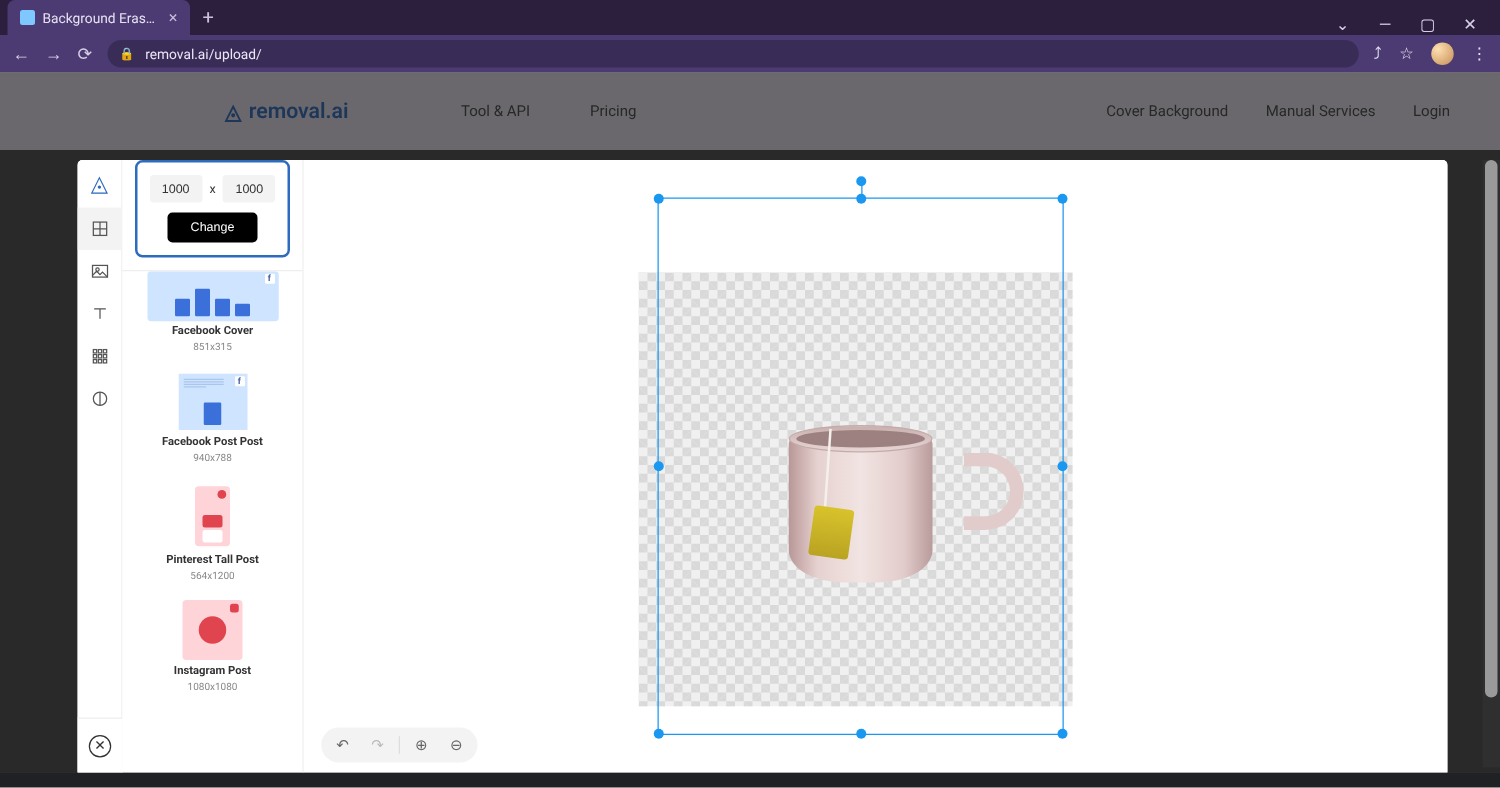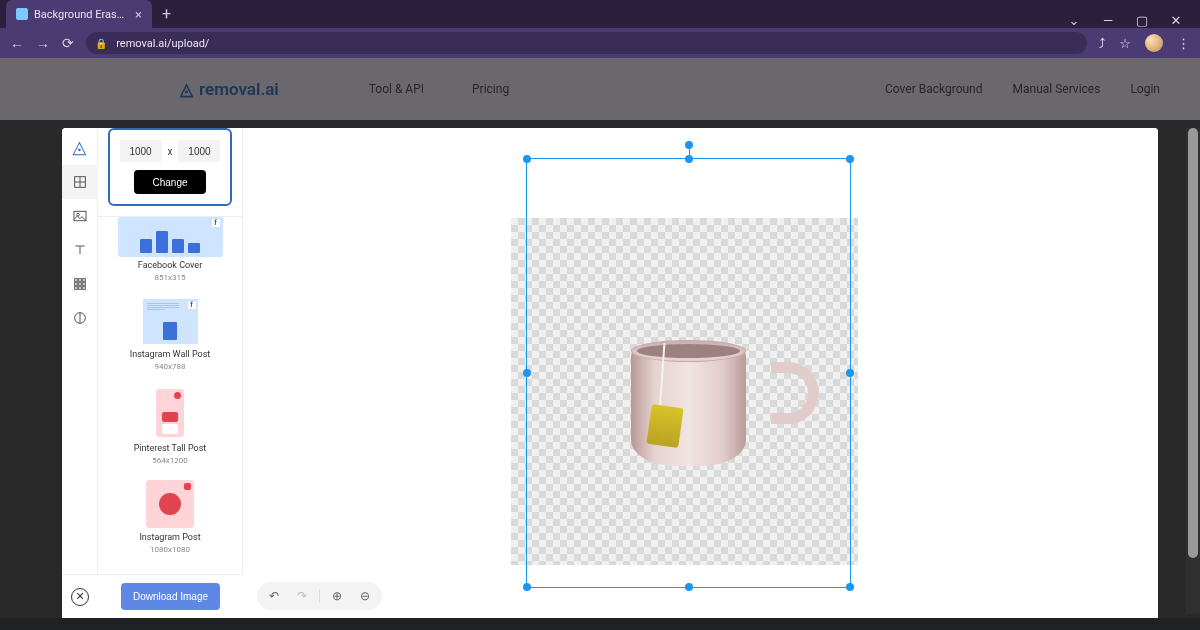--- a/index.html
+++ b/index.html
@@ -44,21 +44,21 @@
   .panel-section-title { font-size: 11px; font-weight: 600; color: #222; padding: 10px 10px 8px; }
   .custom-box { margin: 0 10px 10px; border: 2px solid #2d6bbf; border-radius: 6px; padding: 10px 24px; display: flex; flex-direction: column; gap: 8px; }
   .dims-row { display: flex; align-items: center; gap: 6px; justify-content: center; }
   .dim-input { width: 42px; height: 22px; background: #f3f3f3; border: none; border-radius: 3px; text-align: center; font-size: 10px; color: #333; }
   .x-lab { font-size: 10px; color: #333; }
   .change-btn { width: 100%; height: 24px; background: #000; color: #fff; font-size: 10px; border: none; border-radius: 4px; cursor: pointer; }
   .divider { height: 1px; background: #eee; margin: 0; }
   .common-list { flex: 1; overflow: hidden; padding: 0 10px 10px; display: flex; flex-direction: column; gap: 14px; }
   .common-item { display: flex; flex-direction: column; align-items: center; gap: 3px; }
   .common-item .thumb { width: 105px; background: #fff; border-radius: 3px; position: relative; }
-  .tname { font-size: 9px; color: #333; text-align: center; }
+  .tname { font-size: 9px; color: #333; text-align: center; font-weight: bold; }
   .tdim { font-size: 8px; color: #888; text-align: left; }
 
   
   .thumb.fb-cover { height: 40px; background: #cfe4ff; display: flex; align-items: flex-end; justify-content: center; gap: 4px; padding-bottom: 4px; }
   .thumb.fb-cover::after { content:'f'; position:absolute; top:2px; right:3px; width:8px;height:8px;background:#fff;color:#3b5998;font-size:7px;text-align:center;border-radius:1px;font-weight:bold;}
   .plant { width: 12px; background: #3b6fd9; border-radius: 1px; }
   .thumb.fb-wall { height: 50px; display:flex; align-items:center; justify-content:center; }
   .thumb.fb-wall .inner { width:55px; height:45px; background:#cfe4ff; position:relative; display:flex; flex-direction:column; padding:4px; gap:1px;}
   .thumb.fb-wall .inner::after{content:'f'; position:absolute; top:2px; right:2px; width:8px;height:8px;background:#fff;color:#3b5998;font-size:7px;text-align:center;border-radius:1px;font-weight:bold;}
   .wl{height:1px;background:#a9c6ee;width:70%;}
@@ -236,21 +236,21 @@
         <div class="common-item">
           <div class="thumb fb-wall">
             <div class="inner">
                 <div class="wl"></div>
                 <div class="wl"></div>
                 <div class="wl"></div>
                 <div class="wl" style="width:40%"></div>
                 <div class="plant" style="height:18px;width:14px;margin-top:auto;align-self:center;"></div>
               </div>
           </div>
-          <div class="tname">Instagram Wall Post</div>
+          <div class="tname">Facebook Post Post</div>
           <div class="tdim">940x788</div>
         </div>
 
         <div class="common-item">
           <div class="thumb pin">
             <div class="inner">
                 <div class="pin-tag"></div>
                 <div class="pin-tag" style="background:#fff"></div>
               </div>
           </div>
@@ -302,21 +302,18 @@
         <div class="tb-btn" style="opacity:.4">↷</div>
         <div class="tb-sep"></div>
         <div class="tb-btn">⊕</div>
         <div class="tb-btn">⊖</div>
       </div>
     </div>
 
     <div class="close-circle">
         <div class="c">✕</div>
       </div>
-    <div class="bottom">
-      <button class="download-btn">Download Image</button>
-    </div>
   </div>
 
   <div class="winscroll">
       <div class="thumb"></div>
     </div>
 </div>
 
 </body></html>

